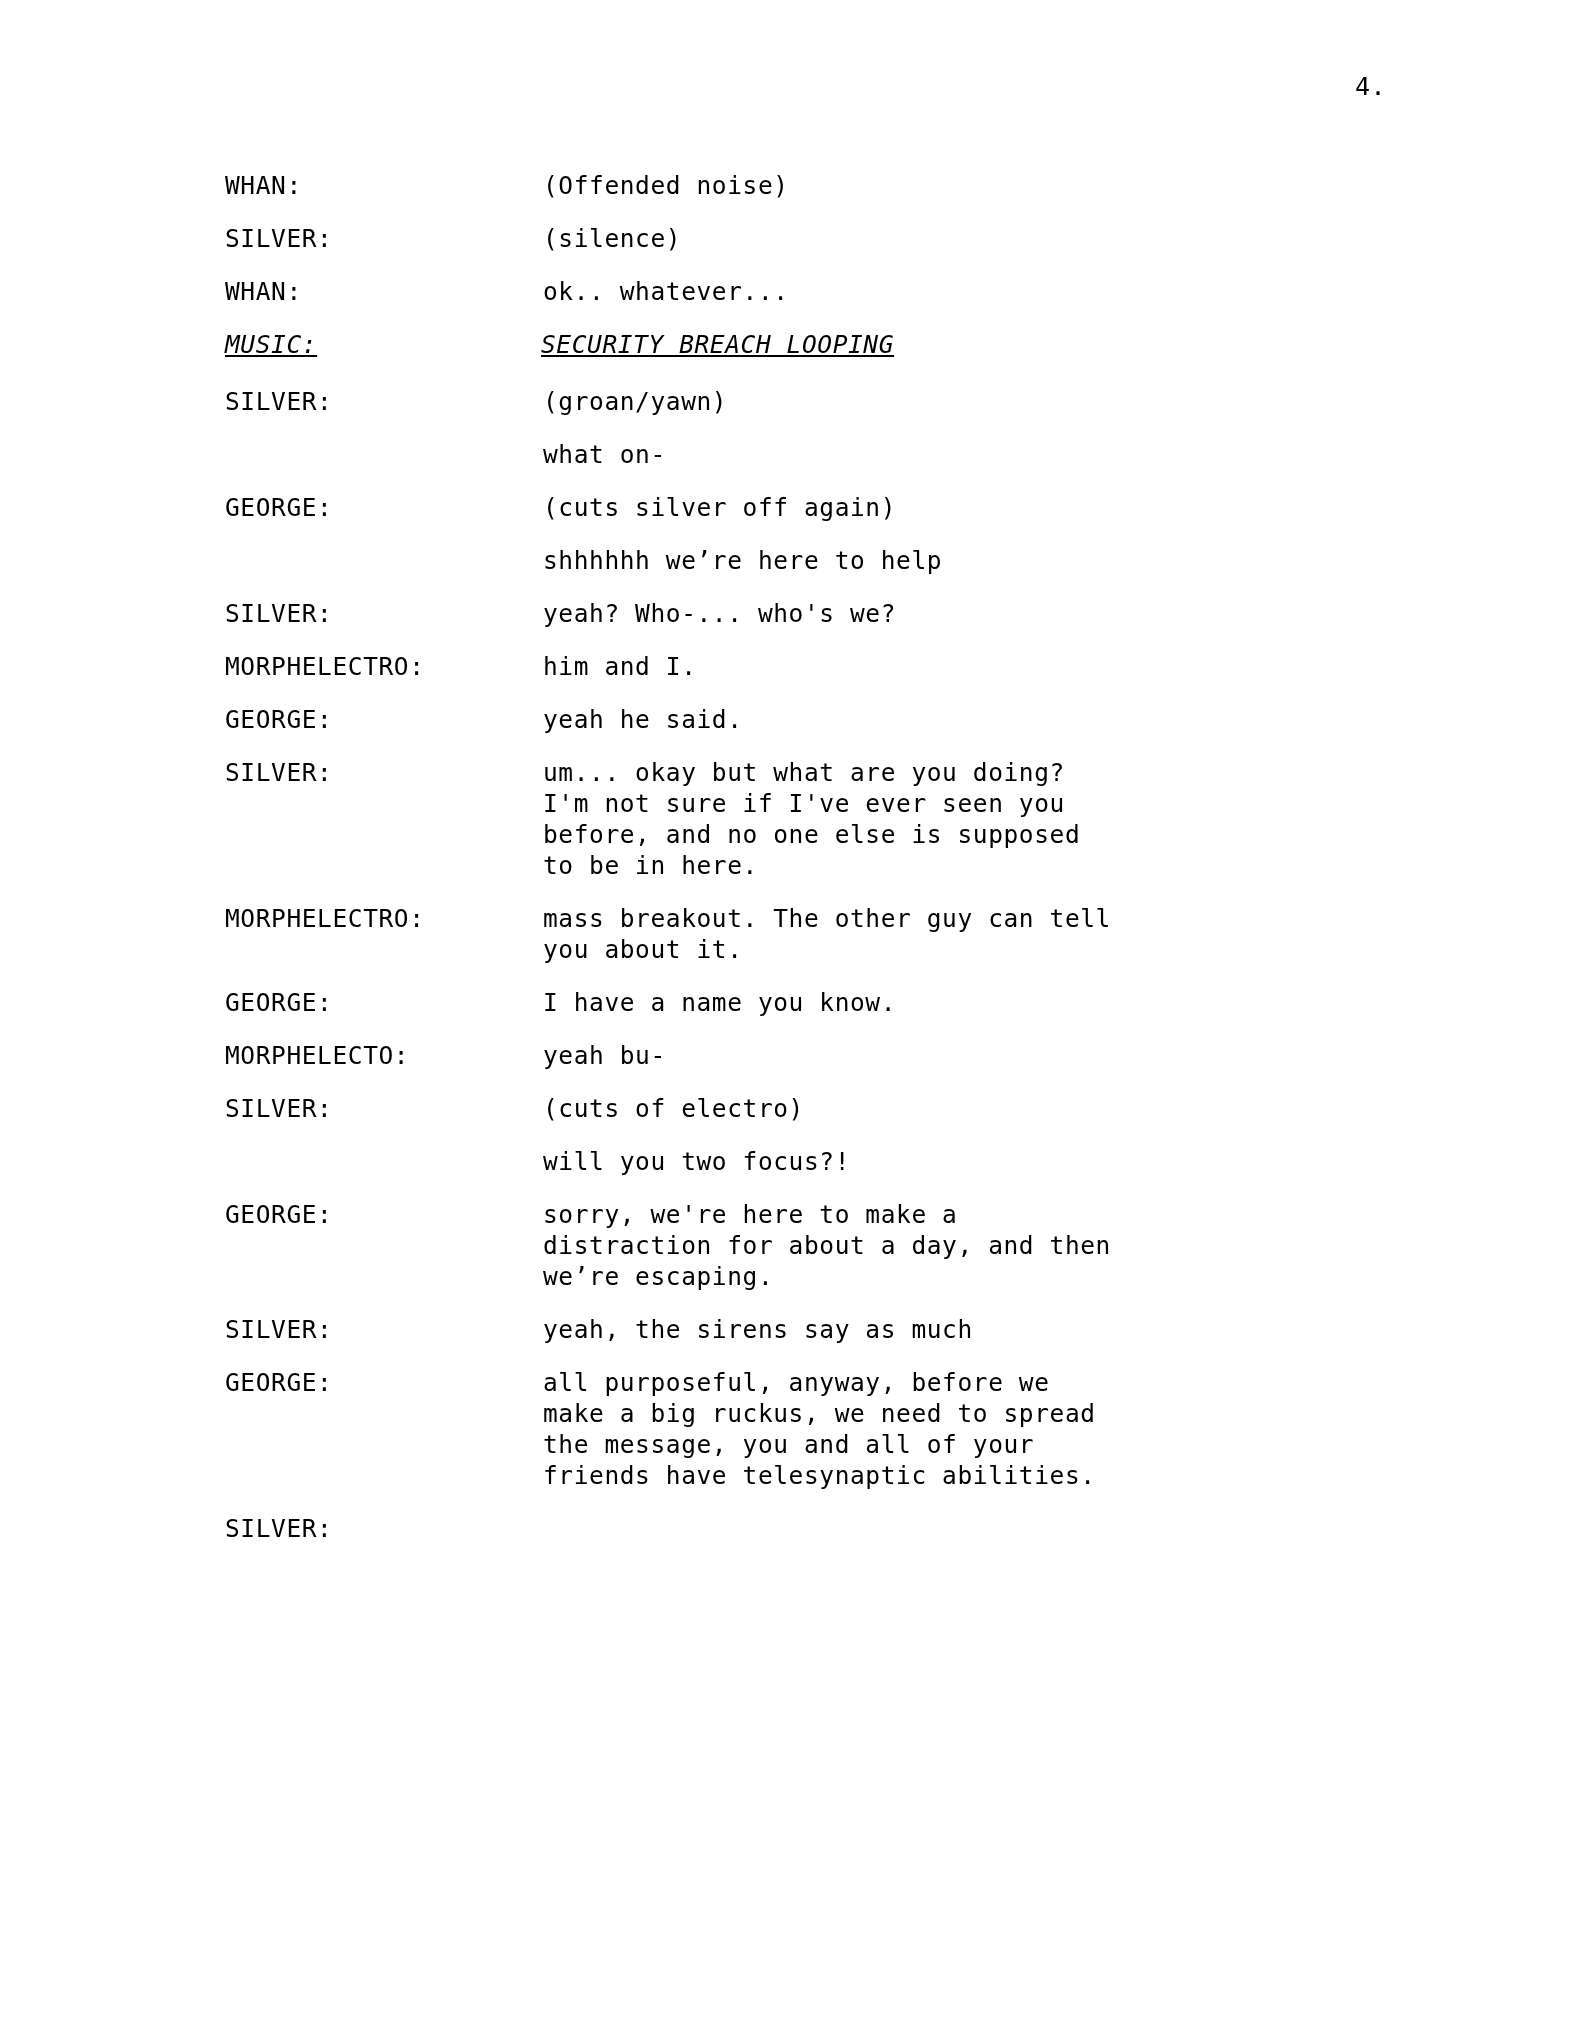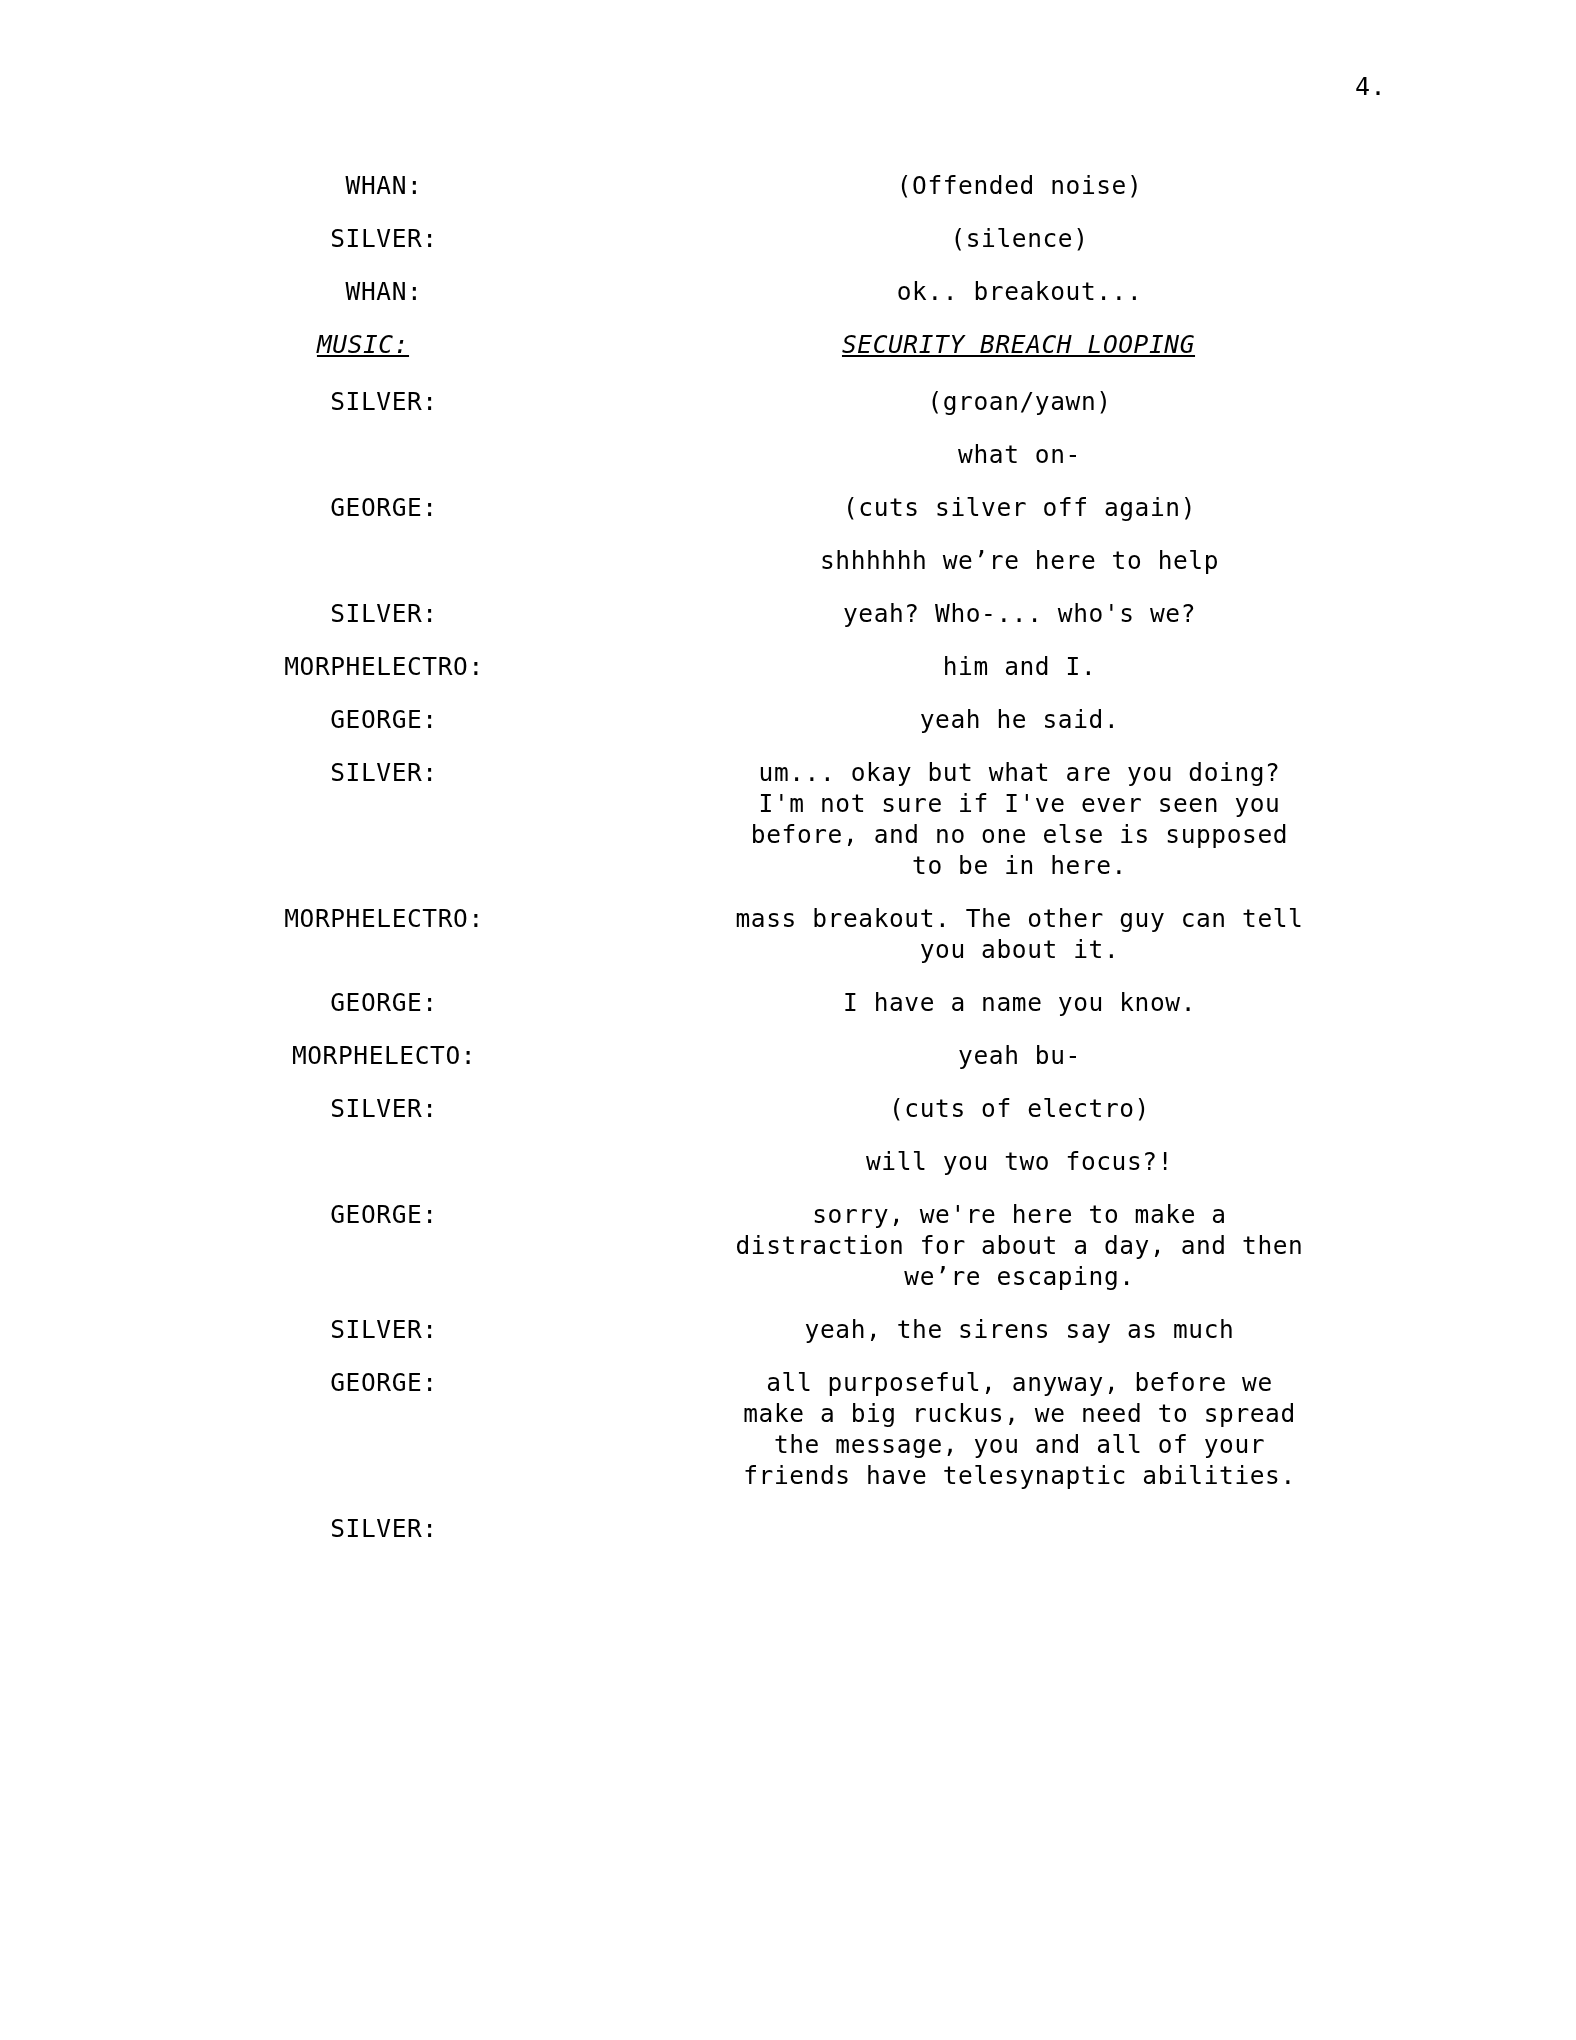--- a/index.html
+++ b/index.html
@@ -24,21 +24,20 @@
     position: absolute;
     top: 72px;
     right: 190px;
     font-size: 25px;
     letter-spacing: 0.5px;
   }
   .script-body {
     padding-top: 170px;
     padding-left: 225px;
     padding-right: 80px;
-    text-align: center;
   }
   .line {
     display: flex;
     align-items: flex-start;
     margin-bottom: 22px;
   }
   .speaker {
     width: 318px;
     flex: 0 0 318px;
     font-size: 24.5px;
@@ -109,21 +108,21 @@
         <div class="dialogue">(Offended noise)</div>
       </div>
 
       <div class="line">
         <div class="speaker">SILVER:</div>
         <div class="dialogue">(silence)</div>
       </div>
 
       <div class="line">
         <div class="speaker">WHAN:</div>
-        <div class="dialogue">ok.. breakout...</div>
+        <div class="dialogue">ok.. whatever...</div>
       </div>
 
     </div>
 
 
     <div class="music-row">
       <div class="music-label">MUSIC:</div>
       <div class="music-value">SECURITY BREACH LOOPING</div>
     </div>
 

